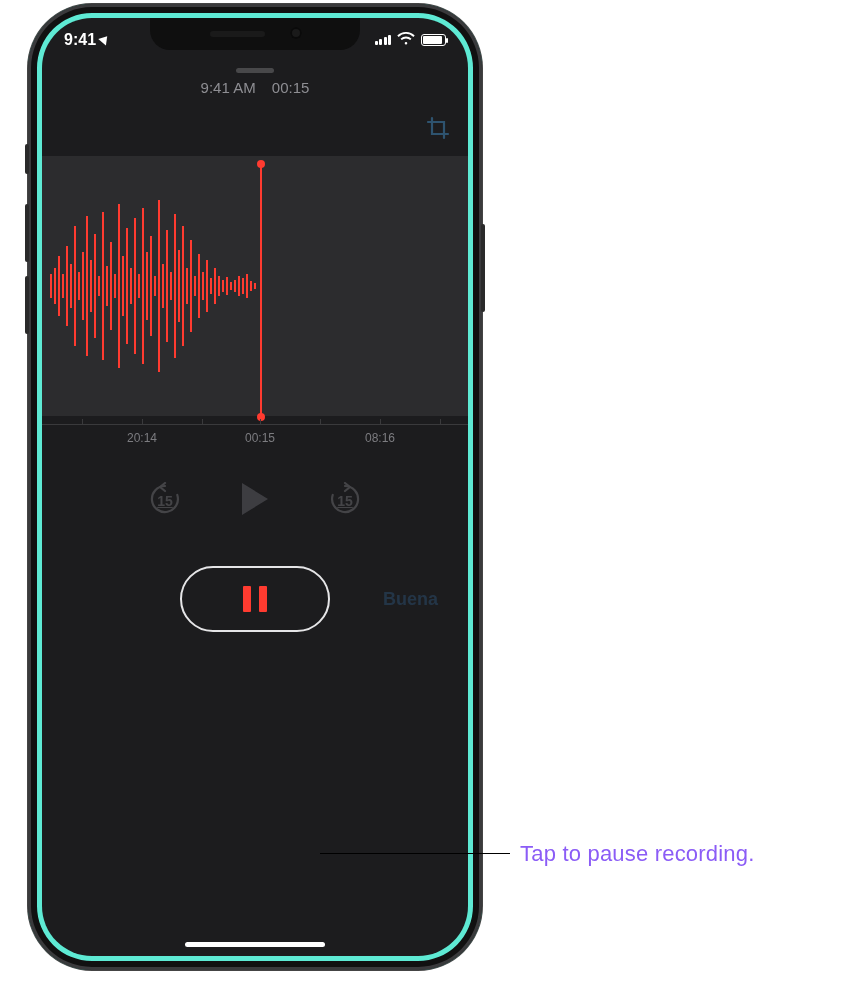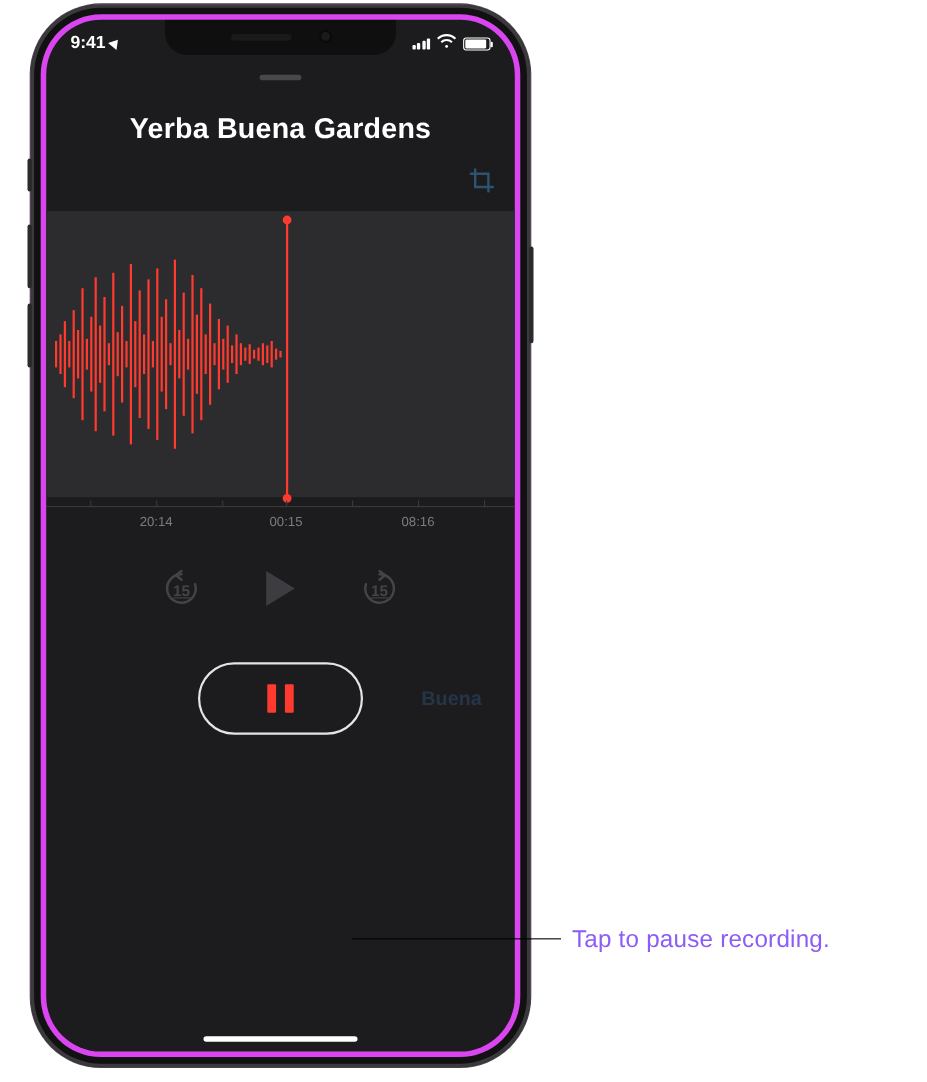--- a/index.html
+++ b/index.html
@@ -11,21 +11,21 @@
     position: relative;
   }
 
   
   .phone {
     position: absolute;
     left: 28px;
     top: 4px;
     width: 454px;
     height: 966px;
-    background: #d946ef;
+    background: #5eead4;
     border-radius: 64px;
     box-shadow:
       inset 0 0 0 3px #3a3a3c,
       inset 0 0 0 9px #111,
       0 0 0 1px #444;
     padding: 14px;
   }
   .side-btn { position:absolute; background:#2a2a2a; border-radius:2px; }
   .sb1{ left:-3px; top:140px; width:4px; height:30px;}
   .sb2{ left:-3px; top:200px; width:4px; height:58px;}
@@ -154,21 +154,24 @@
             </svg>
         </span>
         <span class="battery">
             <i></i>
           </span>
       </div>
     </div>
 
     <div class="grabber"></div>
 
-    <div class="rec-title">Yerba Buena Gardens</div>
+    <div class="rec-meta">
+      <span>9:41 AM</span>
+      <span>00:15</span>
+    </div>
 
     <div class="wave-wrap">
       <span class="trim-icon">
         <svg viewBox="0 0 24 24">
             <path d="M6 2v16h16M18 22V6H2" stroke="#2e536f" stroke-width="2.2" fill="none" stroke-linecap="round"></path>
           </svg>
       </span>
       <div class="wave-dark"></div>
       <svg class="wave-svg" width="218" height="260">
         <g fill="#ff3b30">

